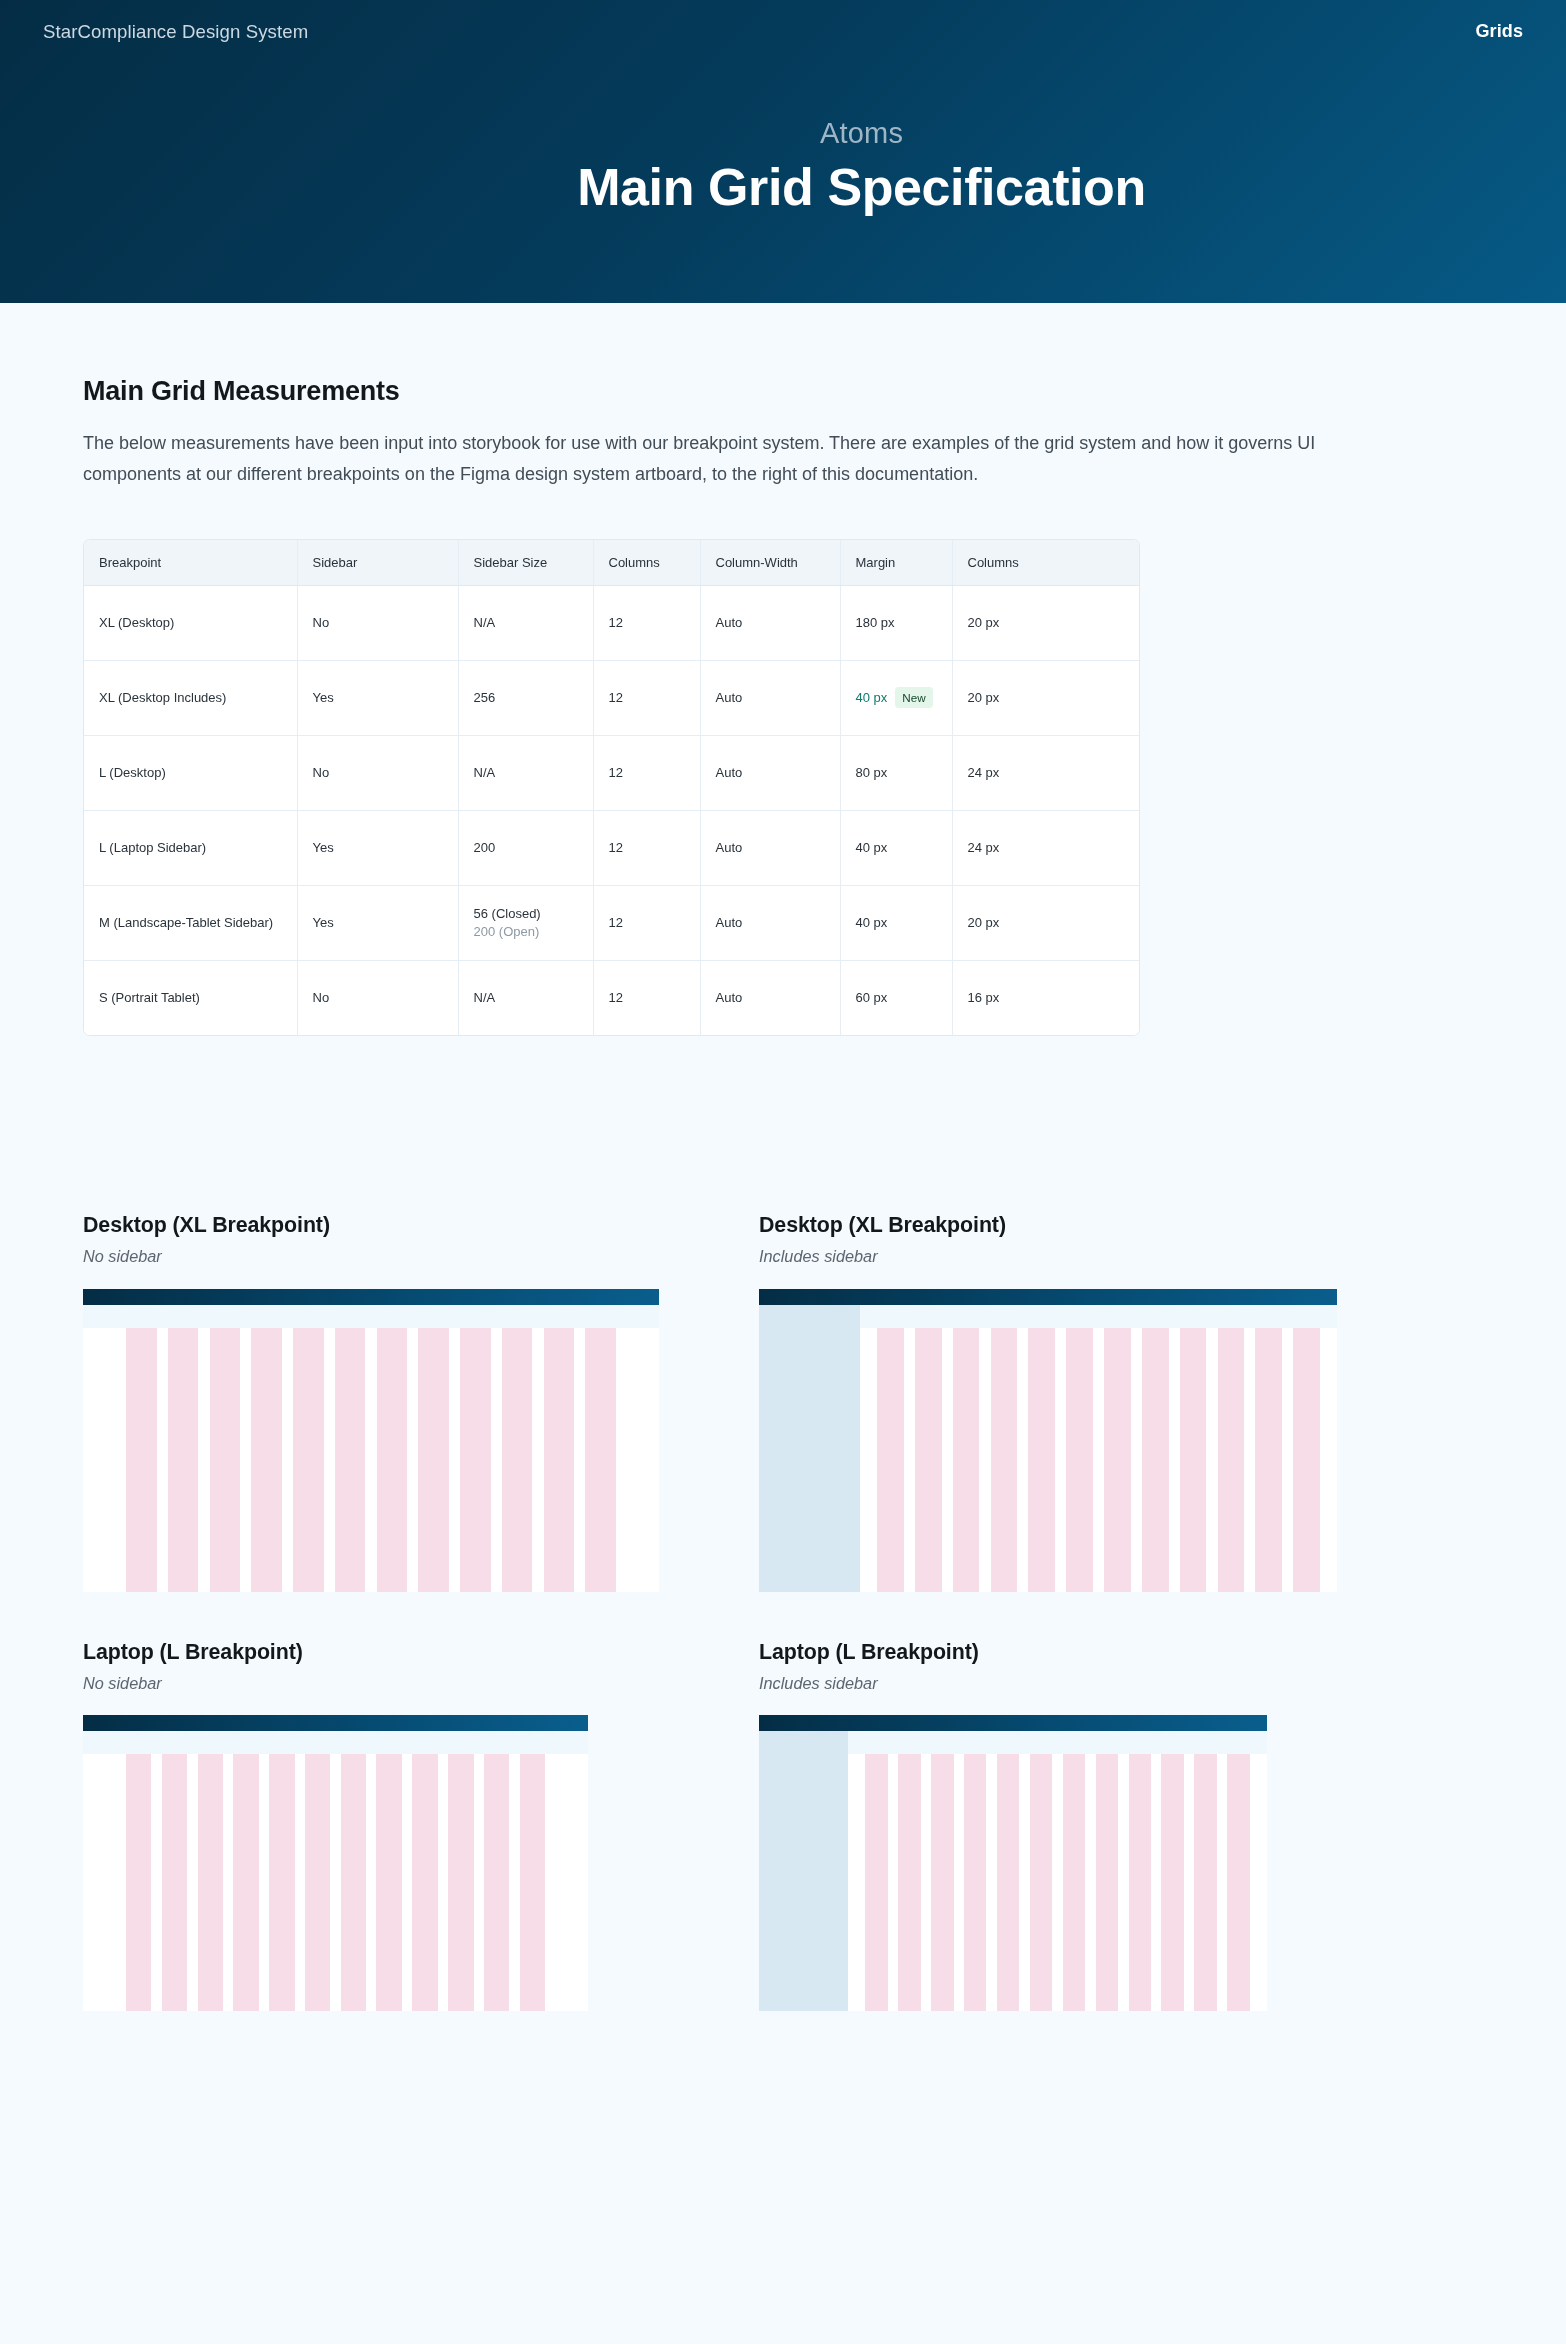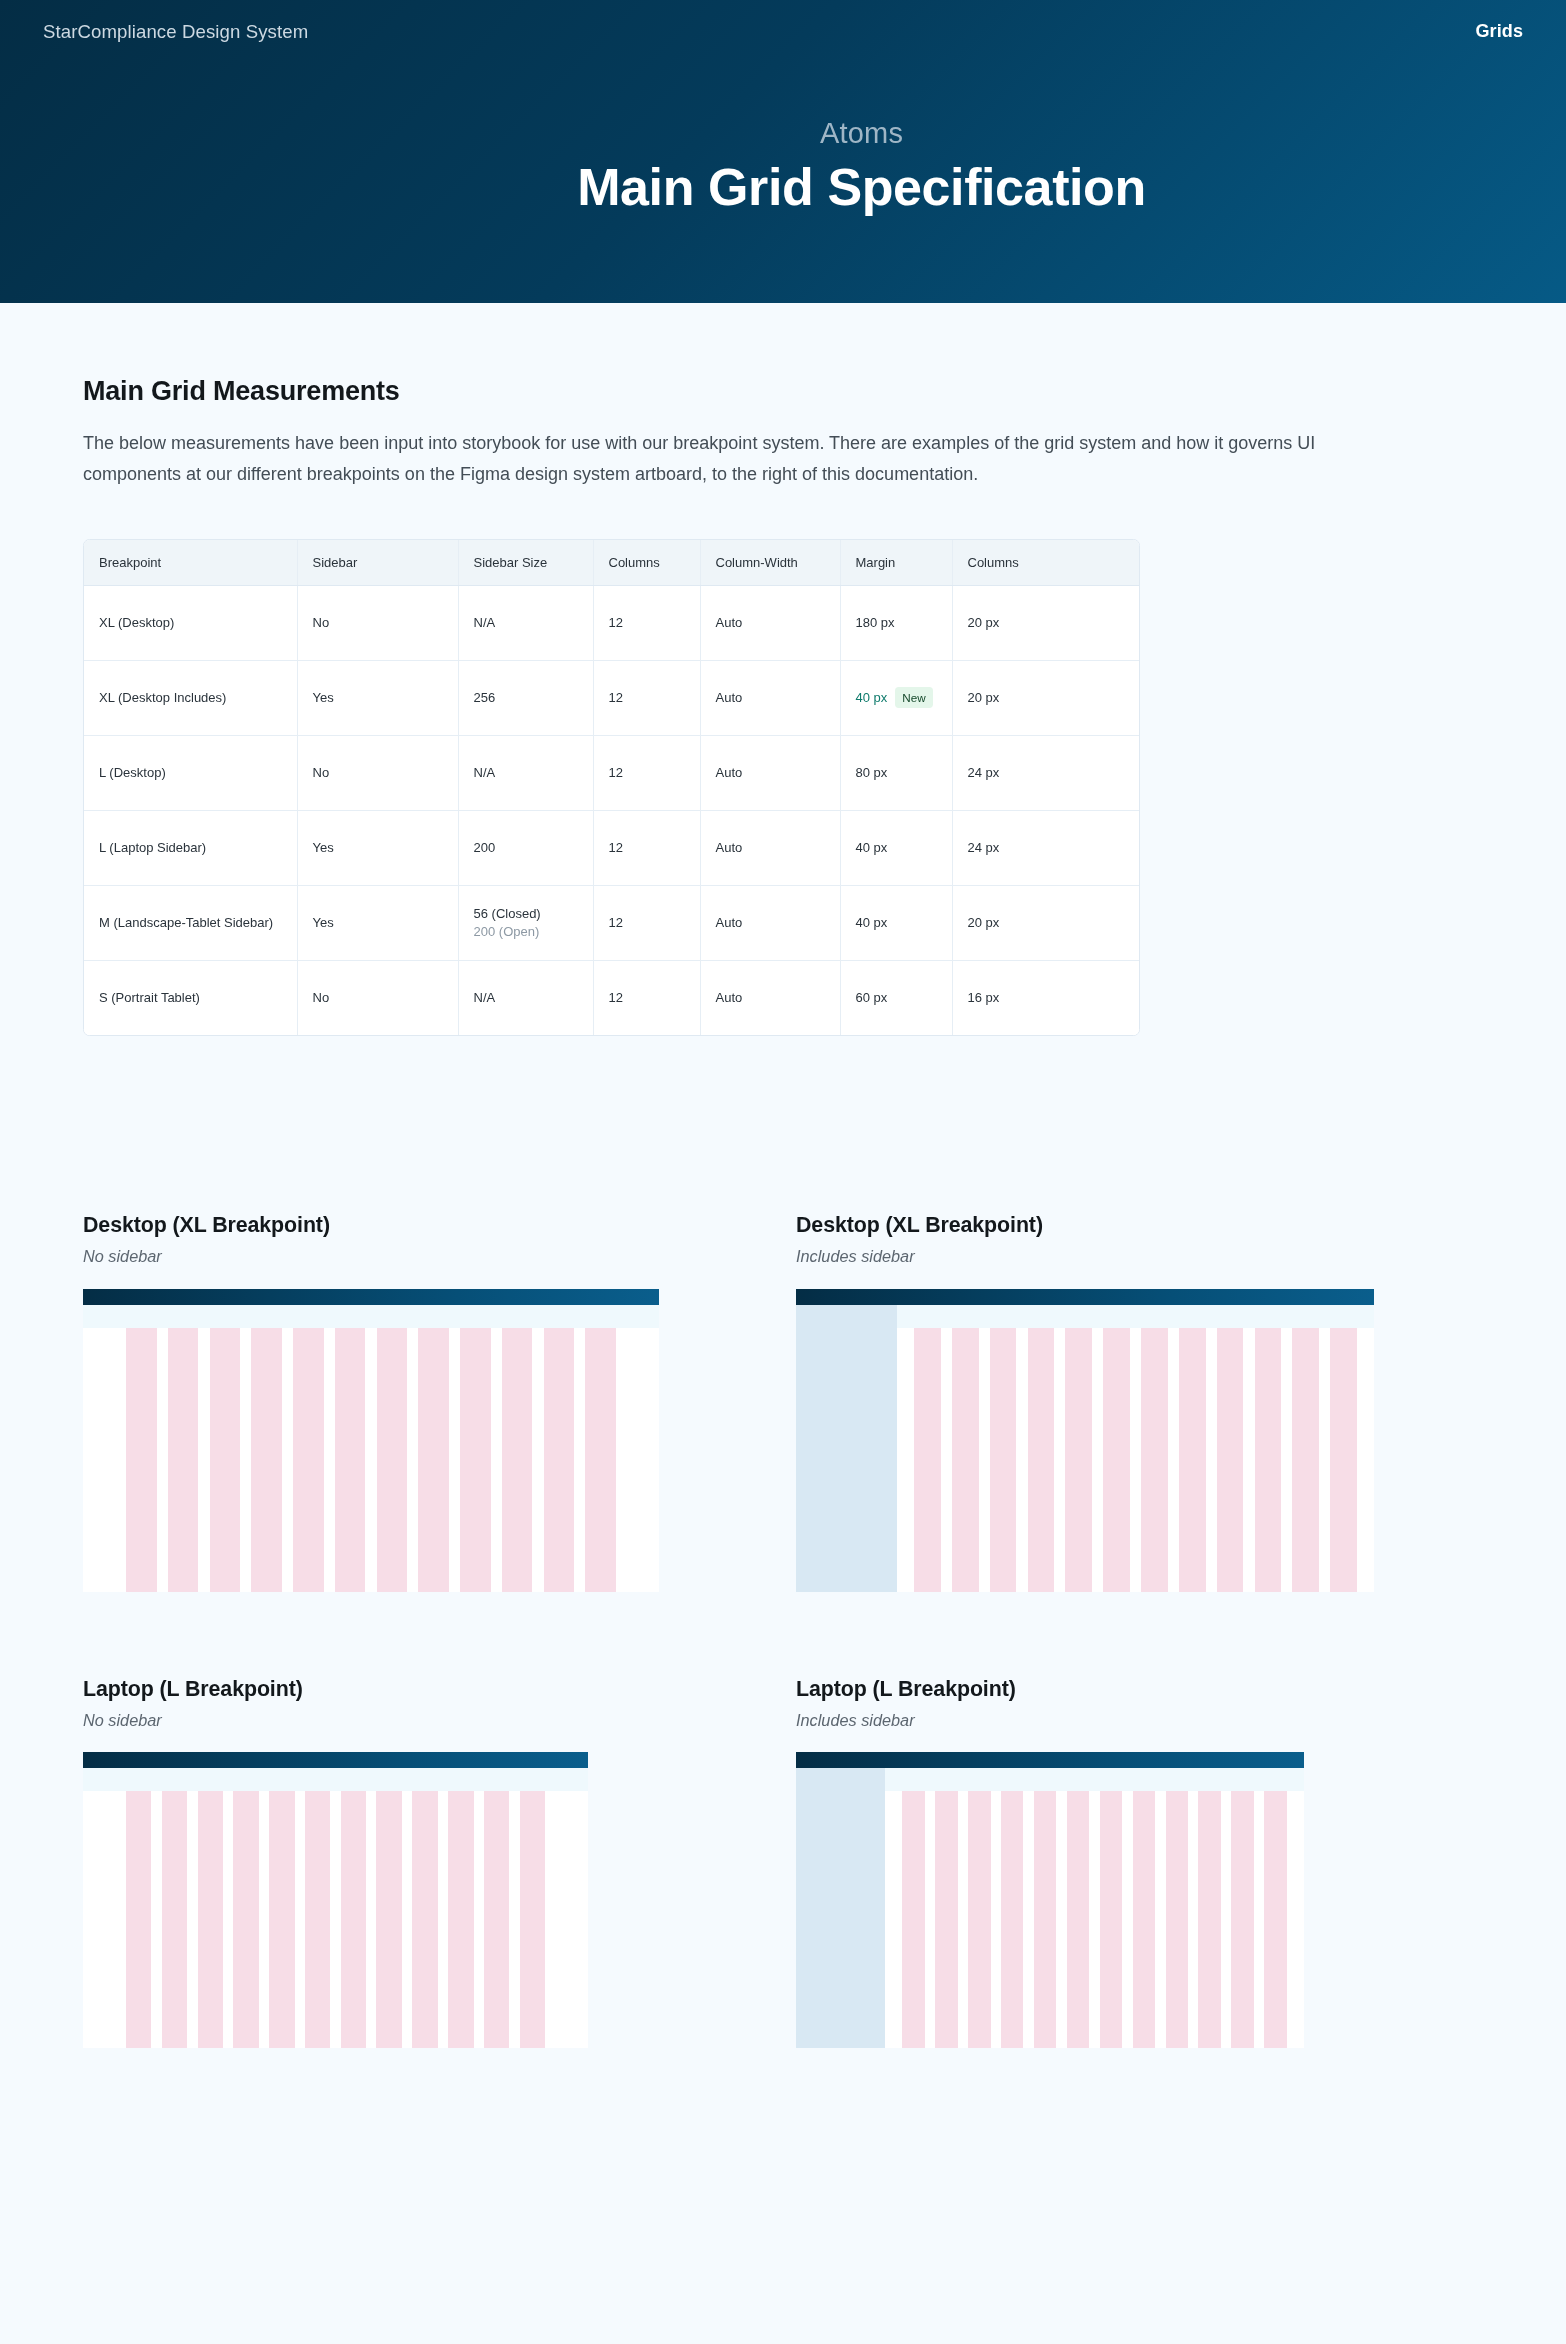--- a/index.html
+++ b/index.html
@@ -145,21 +145,20 @@
     border-radius: 3.7px;
   }
 
   
   .examples {
     margin-top: 177px;
     display: grid;
     grid-template-columns: 676px 676px;
     column-gap: 0px;
     row-gap: 0px;
-    gap: 37px;
   }
   .example { width: 578px; }
   .example.row2 { margin-top: 48px; }
 
   .ex-title {
     font-size: 21.4px;
     font-weight: 700;
     color: #13181c;
     margin: 0;
     letter-spacing: -0.1px;

